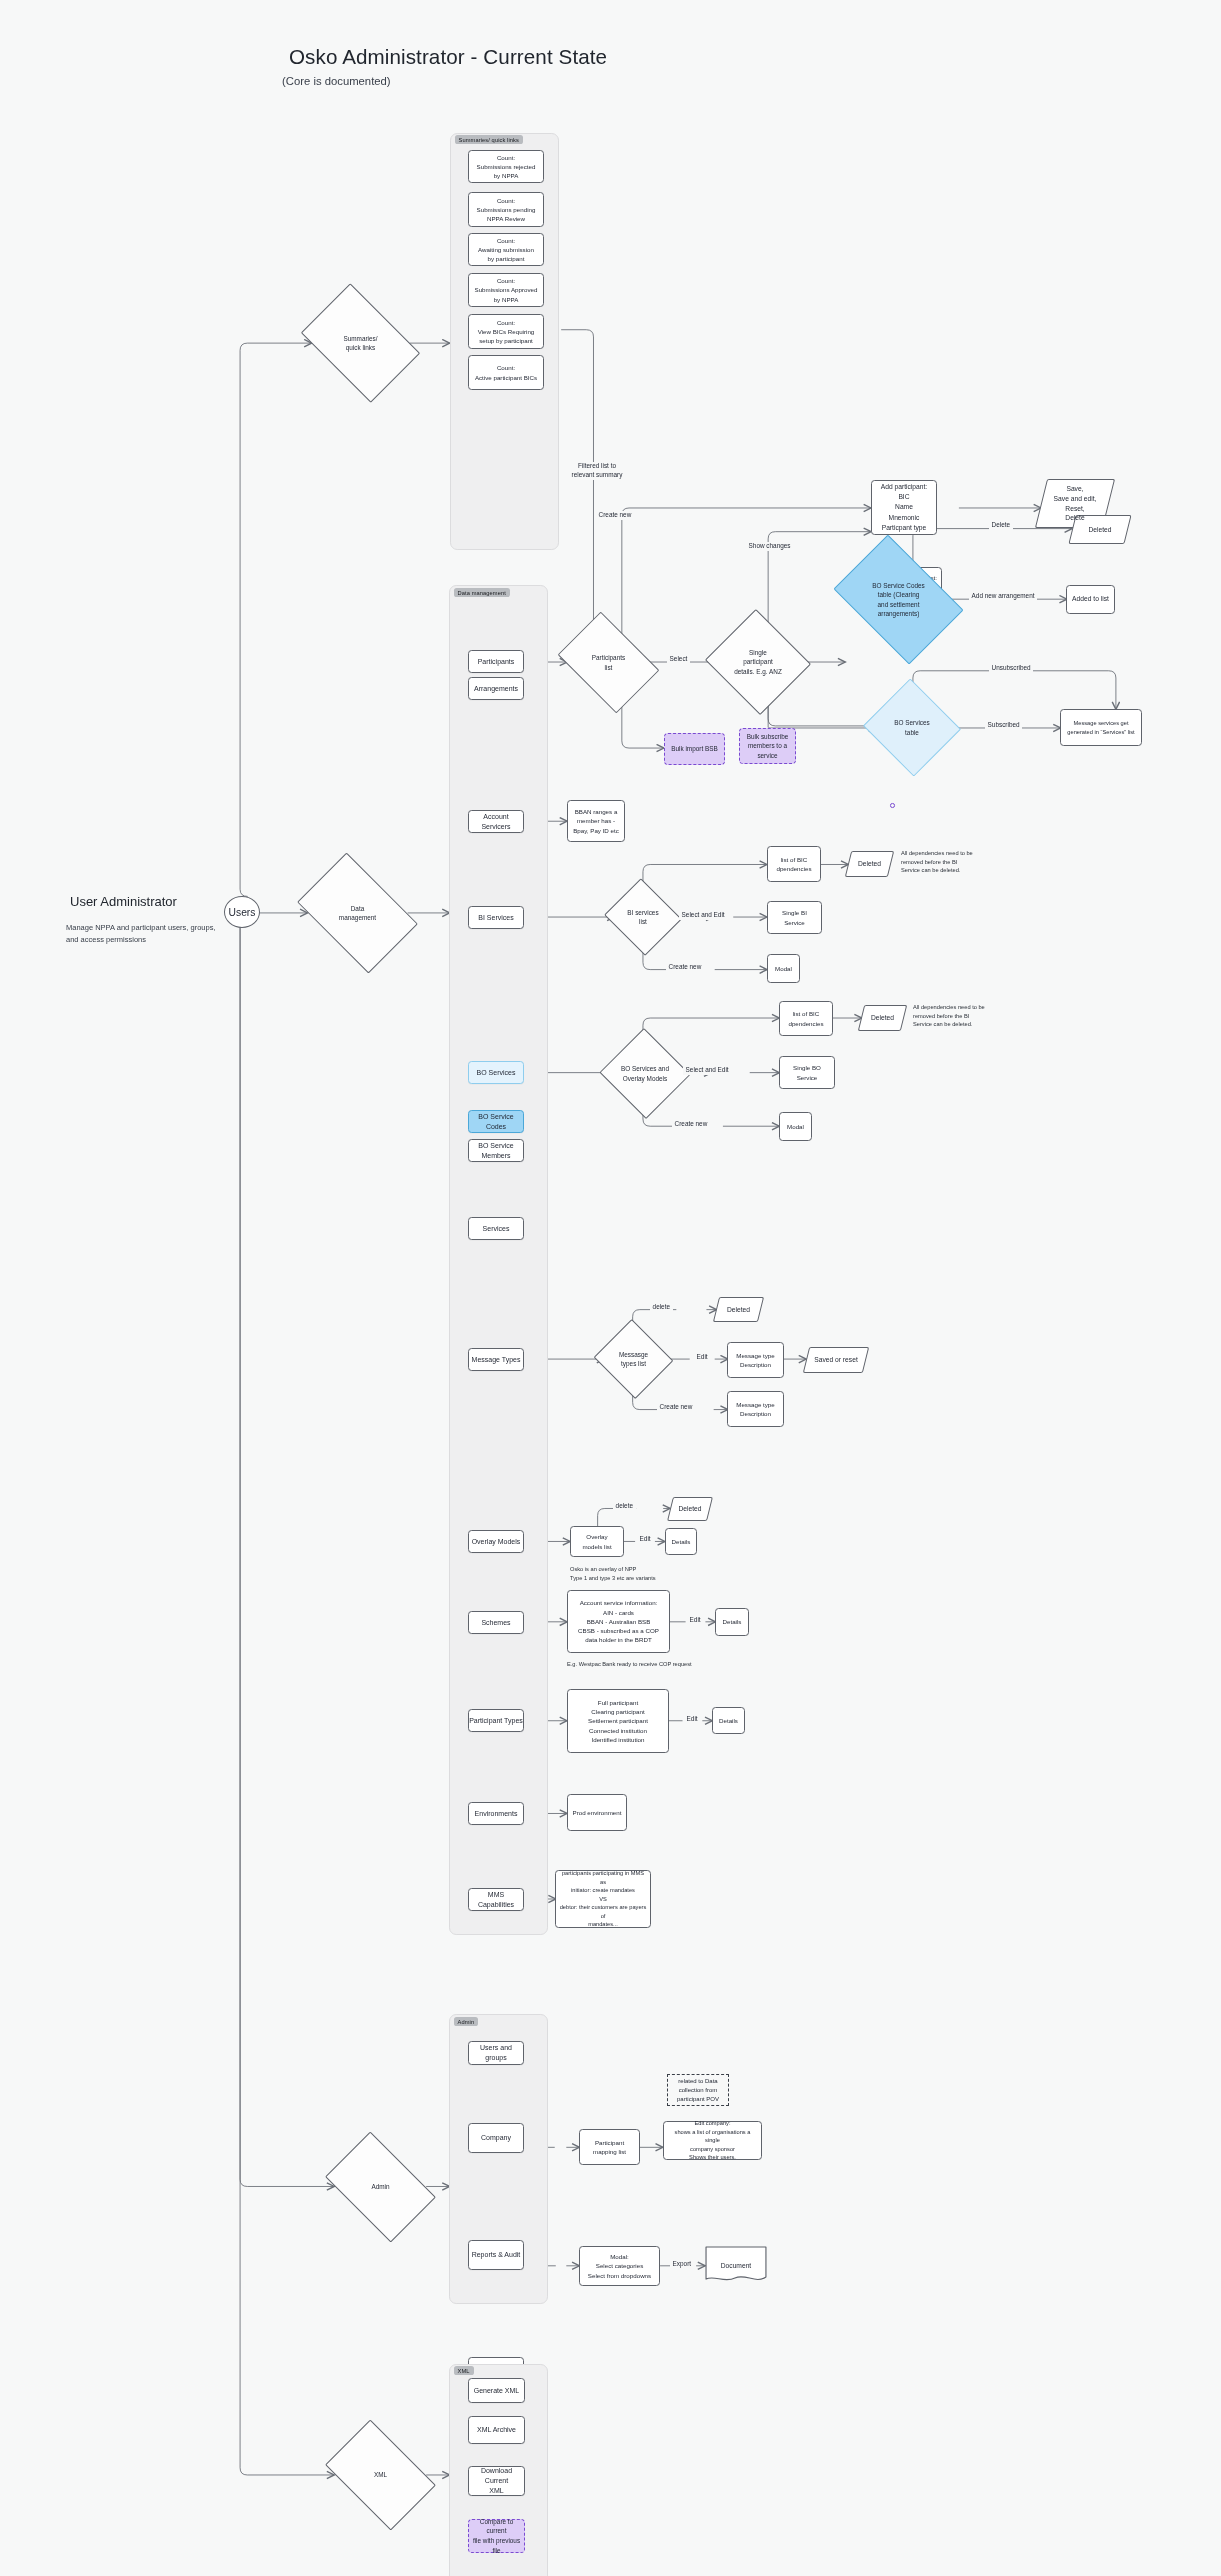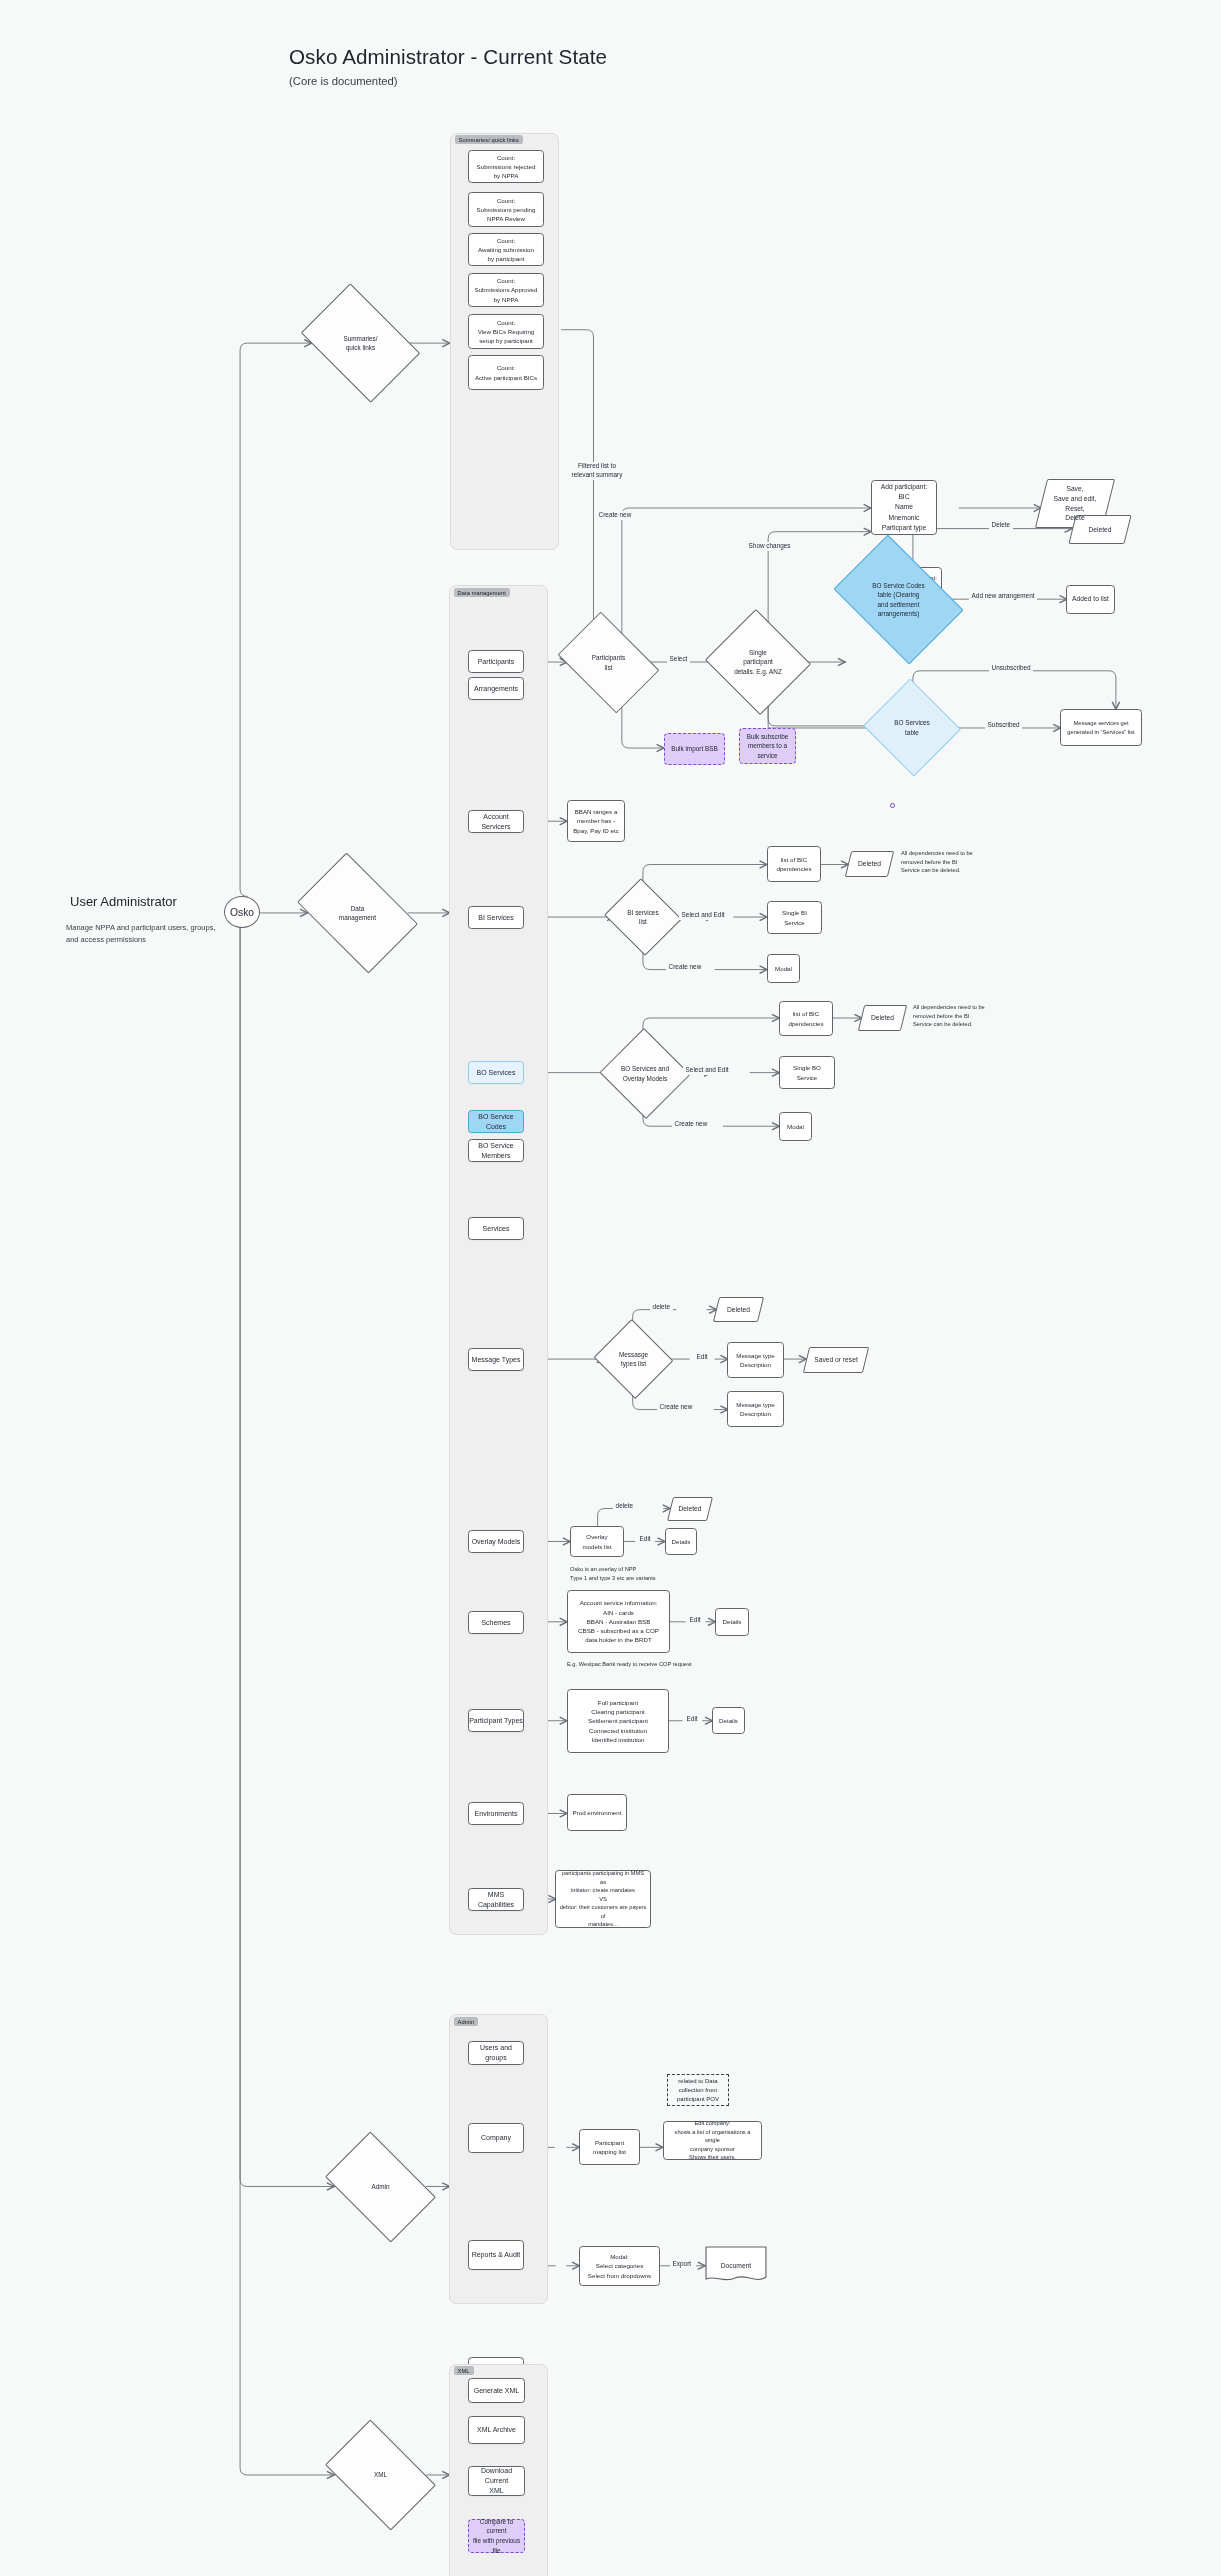--- a/index.html
+++ b/index.html
@@ -16,21 +16,21 @@
 
   
   #edges { position:absolute; left:0; top:0; width:1221px; height:2679px; pointer-events:none; }
 
   
   .title {
     position:absolute; left:289px; top:45px;
     font-size:20.6px; font-weight:400; color:#21262e; letter-spacing:0.1px;
   }
   .subtitle {
-    position:absolute; left:289px; top:75px;
+    position:absolute; left:282px; top:75px;
     font-size:11.3px; color:#3a404b;
   }
 
   
   .persona-name {
     position:absolute; left:70px; top:894px;
     font-size:13px; color:#21262e;
   }
   .persona-desc {
     position:absolute; left:66px; top:922px; width:155px;
@@ -305,21 +305,21 @@
       <path d="M1352,4398 L1368,4398" marker-end="url(#ah)"></path>
     </g>
   </svg>
 
   <div class="title">Osko Administrator - Current State</div>
   <div class="subtitle">(Core is documented)</div>
 
   <div class="persona-name">User Administrator</div>
   <div class="persona-desc">Manage NPPA and participant users, groups, and access permissions</div>
 
-  <div class="oval" style="left:224px;top:896px;width:36px;height:32px;">Osko</div>
+  <div class="oval" style="left:224px;top:896px;width:36px;height:32px;">Users</div>
 
   <div class="diamond" style="left:311px;top:308px;width:99px;height:70px;">
     <span class="dshape"></span>
     <span class="dtext">Summaries/
 quick links</span>
   </div>
 
   <div class="diamond" style="left:307px;top:878px;width:101px;height:70px;">
     <span class="dshape"></span>
     <span class="dtext">Data

